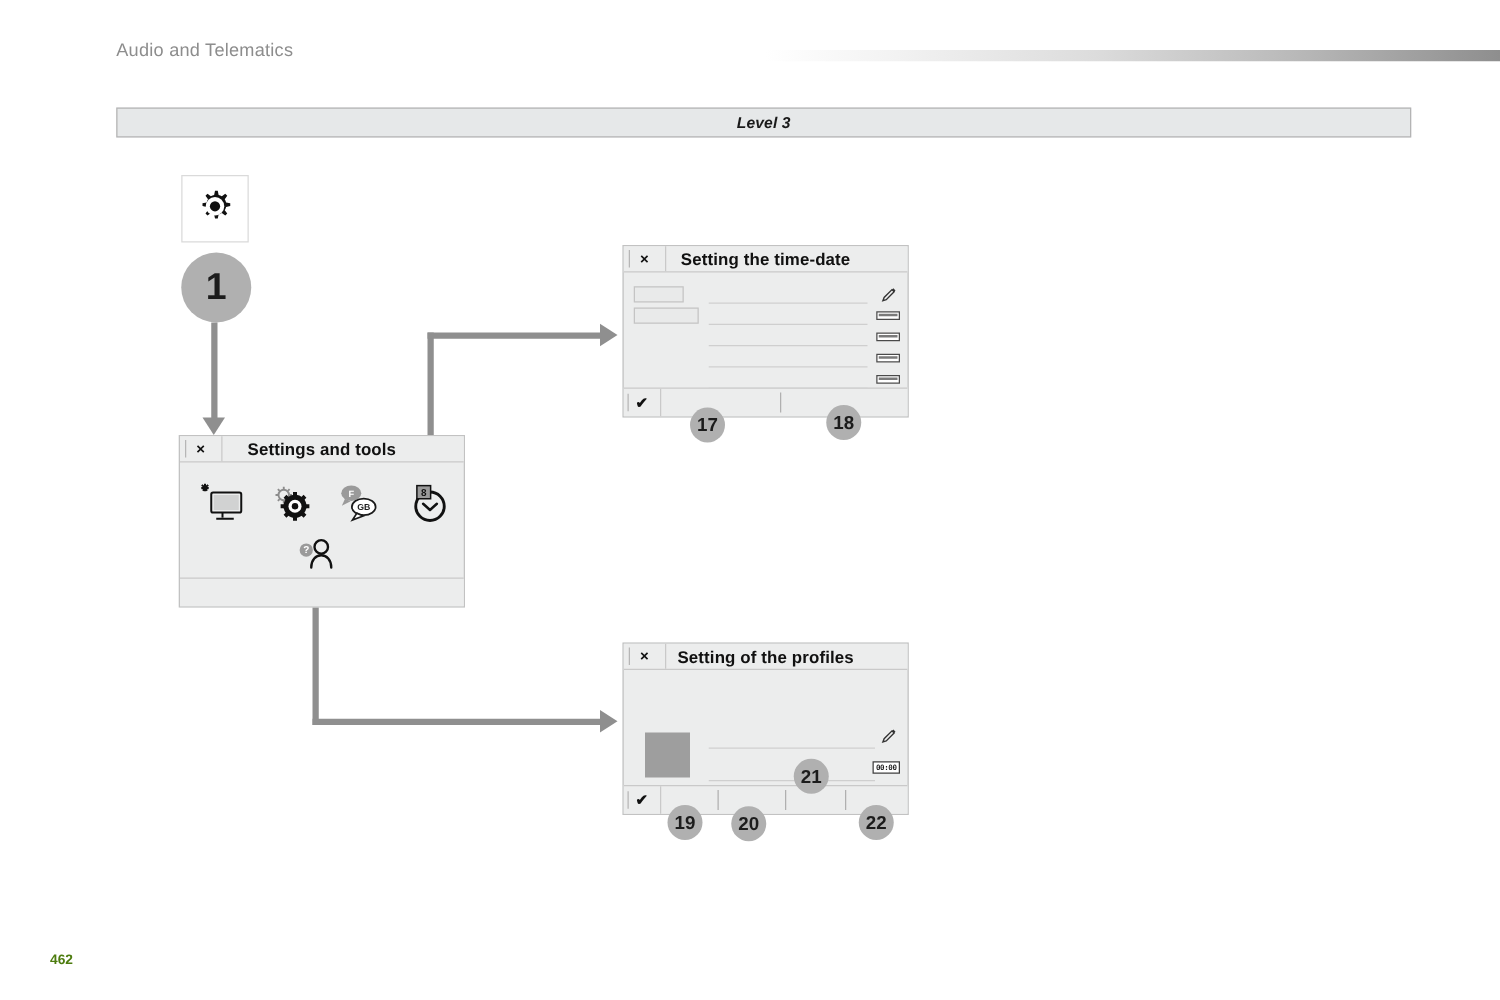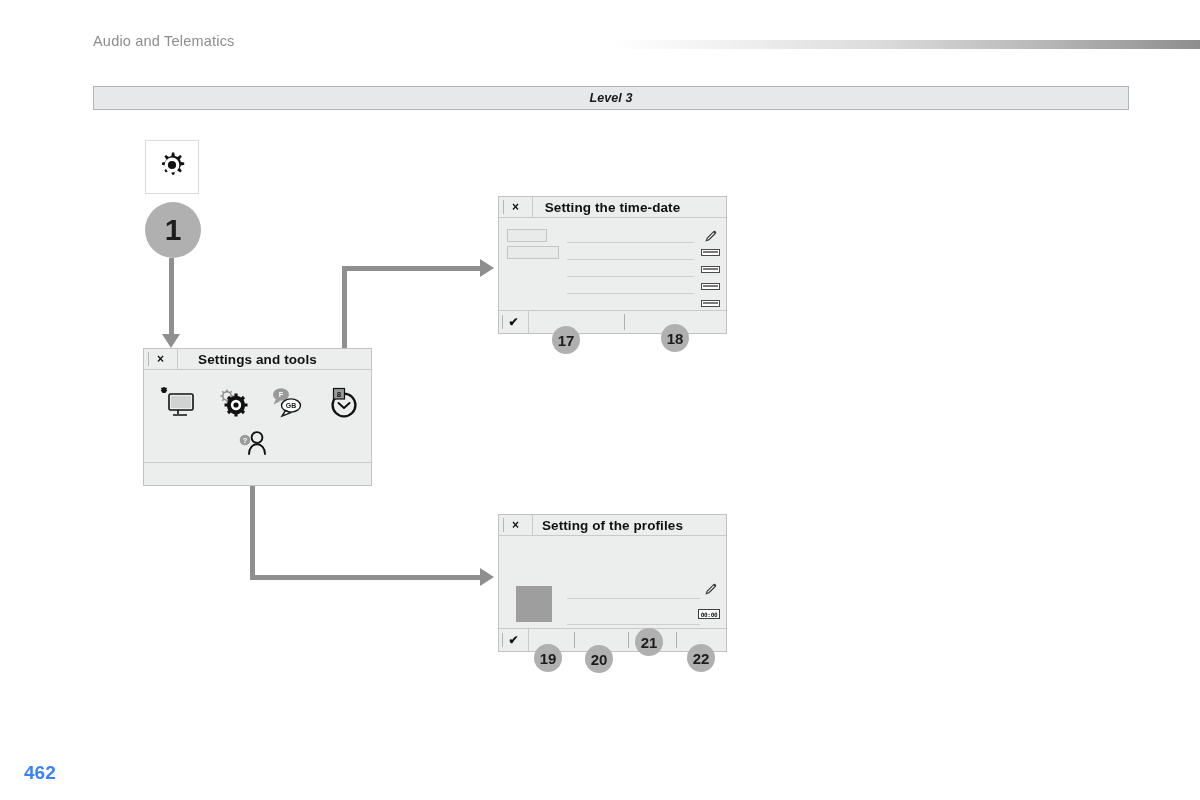--- a/index.html
+++ b/index.html
@@ -296,25 +296,25 @@
   .tools-icon {
     position: absolute;
     width: 40px;
     height: 34px;
   }
   .tools-icon svg { display: block; }
 
   
   .page-number {
     position: absolute;
-    left: 24px;
+    left: 40px;
     top: 762px;
-    font-size: 19px;
-    font-weight: bold;
-    color: #3b82f6;
+    font-size: 11px;
+    font-weight: bold;
+    color: #4d7c0f;
   }
 </style>
 </head>
 <body>
 
 <div class="page-header-title">Audio and Telematics</div>
 <div class="header-gradient"></div>
 
 <div class="level-table">
   <div class="level-cell">Level 3</div>
@@ -501,16 +501,16 @@
       <span>✔</span>
     </div>
     <div class="footer-div" style="left:75px;"></div>
     <div class="footer-div" style="left:129px;"></div>
     <div class="footer-div" style="left:177px;"></div>
   </div>
 </div>
 
 <div class="step-badge badge-small" style="left:534px; top:644px;">19</div>
 <div class="step-badge badge-small" style="left:585px; top:645px;">20</div>
-<div class="step-badge badge-small" style="left:635px; top:628px;">21</div>
+<div class="step-badge badge-small" style="left:635px; top:607px;">21</div>
 <div class="step-badge badge-small" style="left:687px; top:644px;">22</div>
 
 <div class="page-number">462</div>
 
 </body></html>

